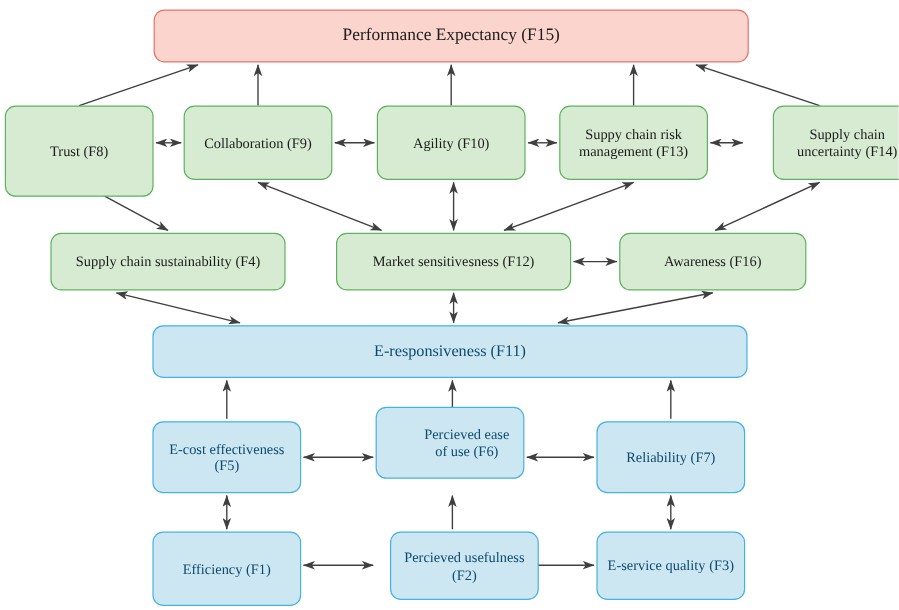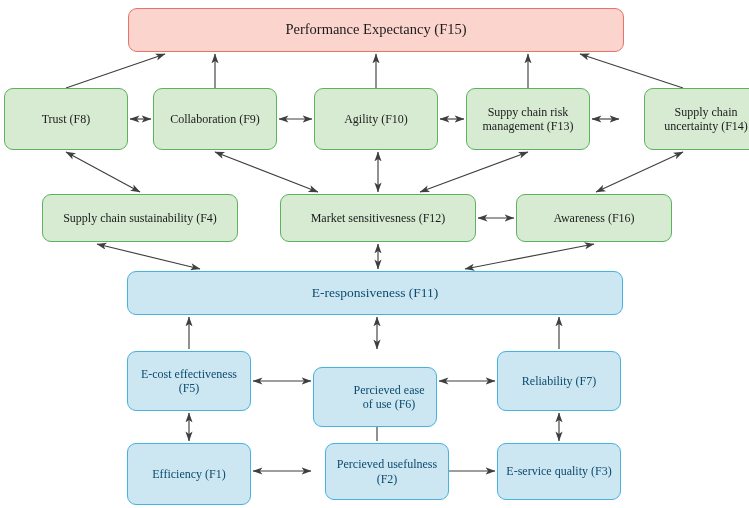--- a/index.html
+++ b/index.html
@@ -53,21 +53,21 @@
         <line x1="377" y1="441" x2="377" y2="413" marker-end="url(#ah)"></line>
         <line x1="559" y1="441" x2="559" y2="413" marker-end="url(#ah)" marker-start="url(#ah-start)"></line>
         <line x1="253" y1="471" x2="311" y2="471" marker-end="url(#ah)" marker-start="url(#ah-start)"></line>
         <line x1="439" y1="471" x2="495" y2="471" marker-end="url(#ah)" marker-start="url(#ah-start)"></line>
       </g>
   </svg>
   <div id="node-layer">
       <div class="node n-pink" style="left: 128px; top: 8px; width: 496px; height: 44px; font-size: 14.5px;">
         <span>Performance Expectancy (F15)</span>
       </div>
-      <div class="node n-green" style="left: 4px; top: 88px; width: 124px; height: 62px; font-size: 12px;">
+      <div class="node n-green" style="left: 4px; top: 88px; width: 124px; height: 76px; font-size: 12px;">
         <span>Trust (F8)</span>
       </div>
       <div class="node n-green" style="left: 153px; top: 88px; width: 124px; height: 62px; font-size: 12px;">
         <span>Collaboration (F9)</span>
       </div>
       <div class="node n-green" style="left: 314px; top: 88px; width: 124px; height: 62px; font-size: 12px;">
         <span>Agility (F10)</span>
       </div>
       <div class="node n-green" style="left: 466px; top: 88px; width: 124px; height: 62px; font-size: 12px;">
         <span>Suppy chain risk management (F13)</span>
@@ -83,21 +83,21 @@
       </div>
       <div class="node n-green" style="left: 516px; top: 194px; width: 156px; height: 48px; font-size: 12px;">
         <span>Awareness (F16)</span>
       </div>
       <div class="node n-blue" style="left: 127px; top: 271px; width: 496px; height: 44px; font-size: 13.5px;">
         <span>E-responsiveness (F11)</span>
       </div>
       <div class="node n-blue" style="left: 127px; top: 351px; width: 124px; height: 60px; font-size: 12px;">
         <span>E-cost effectiveness (F5)</span>
       </div>
-      <div class="node n-blue" style="left: 313px; top: 367px; width: 124px; height: 60px; font-size: 12px; padding-left: 28px;">
+      <div class="node n-blue" style="left: 313px; top: 339px; width: 124px; height: 60px; font-size: 12px; padding-left: 28px;">
         <span>Percieved ease of use (F6)</span>
       </div>
       <div class="node n-blue" style="left: 497px; top: 351px; width: 124px; height: 60px; font-size: 12px;">
         <span>Reliability (F7)</span>
       </div>
       <div class="node n-blue" style="left: 127px; top: 443px; width: 124px; height: 62px; font-size: 12px;">
         <span>Efficiency (F1)</span>
       </div>
       <div class="node n-blue" style="left: 313px; top: 443px; width: 124px; height: 57px; font-size: 12px; margin-left: 12px;">
         <span>Percieved usefulness (F2)</span>

